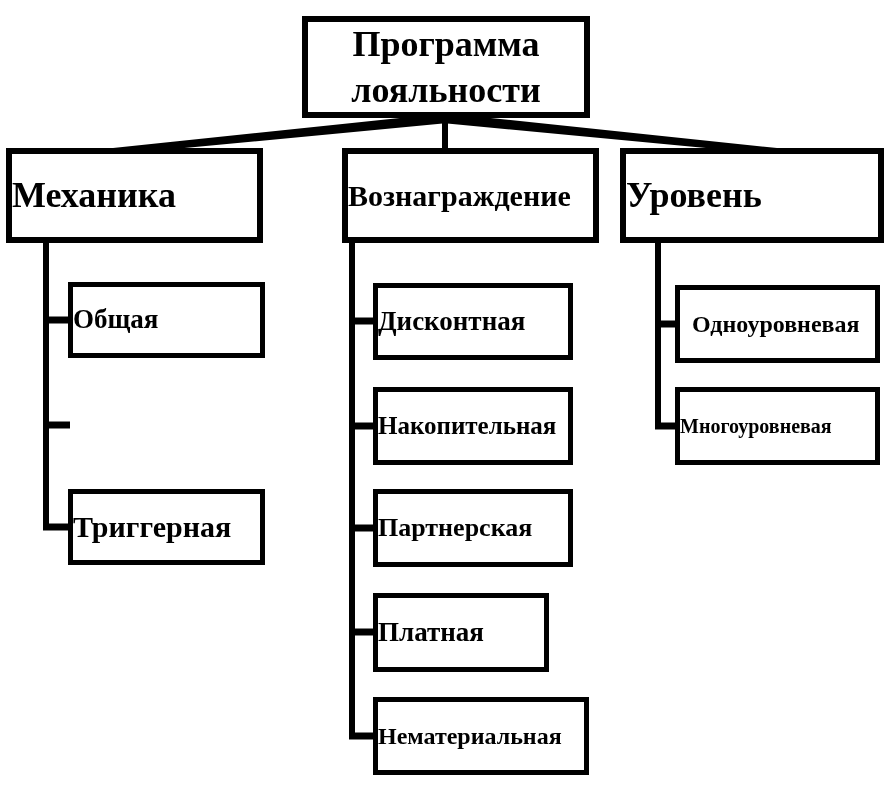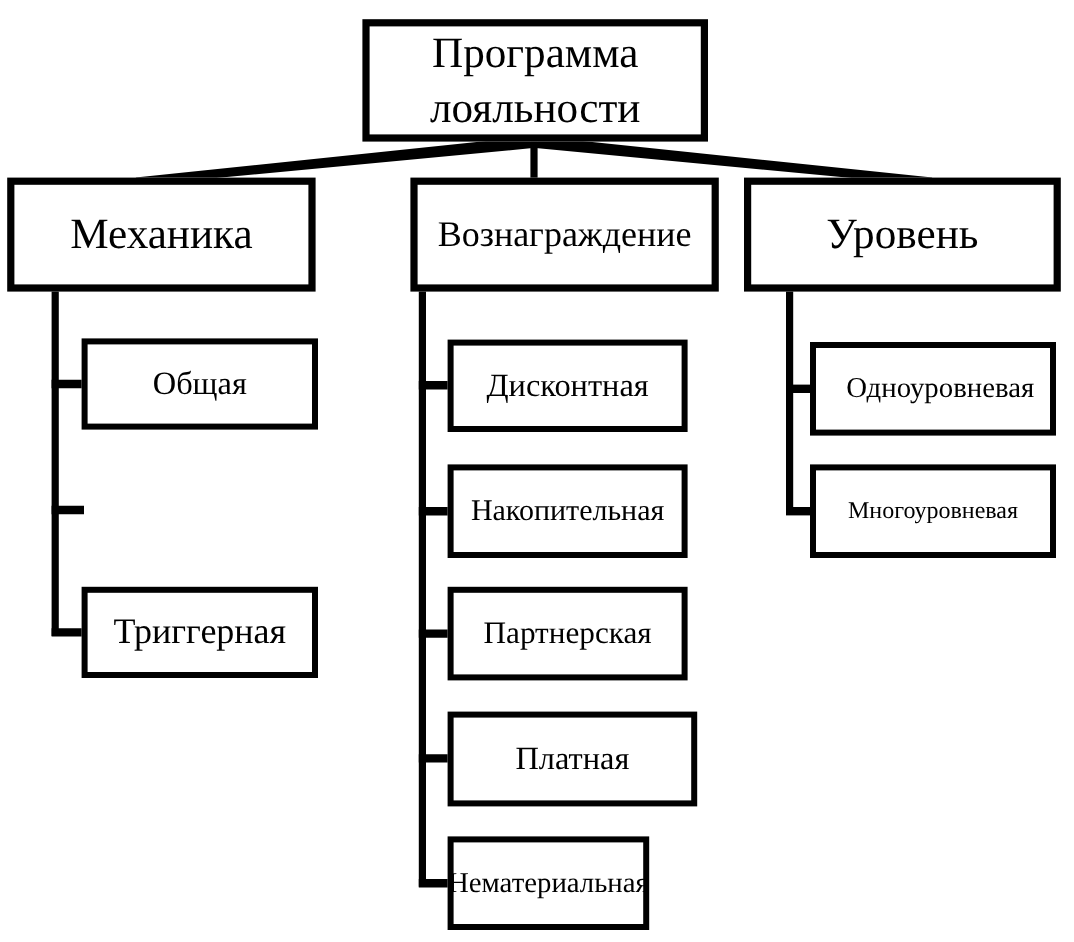--- a/index.html
+++ b/index.html
@@ -15,24 +15,24 @@
     position: absolute;
     left: 0; top: 0;
     z-index: 0;
   }
   .node {
     position: absolute;
     box-sizing: border-box;
     background: #ffffff;
     border: 5px solid #000000;
     color: #000000;
-    font-weight: normal;
+    font-weight: bold;
     display: flex;
     align-items: center;
-    justify-content: center;
+    justify-content: flex-start;
     text-align: center;
     z-index: 1;
     white-space: nowrap;
     line-height: 1.25;
   }
   .node.wrap { white-space: normal; }
 
   
   #n-root   { left: 302px; top: 16px;  width: 288px; height: 102px; border-width: 6px; font-size: 36px; line-height: 1.28; }
 
@@ -43,22 +43,22 @@
 
   
   #n-b0c0   { left: 68px;  top: 282px; width: 197px; height: 76px; font-size: 27px; }
   #n-b0c1   { left: 68px;  top: 387px; width: 197px; height: 76px; font-size: 20px; }
   #n-b0c2   { left: 68px;  top: 489px; width: 197px; height: 76px; font-size: 30px; }
 
   
   #n-b1c0   { left: 373px; top: 283px; width: 200px; height: 77px; font-size: 27px; }
   #n-b1c1   { left: 373px; top: 387px; width: 200px; height: 78px; font-size: 25px; }
   #n-b1c2   { left: 373px; top: 489px; width: 200px; height: 78px; font-size: 26px; }
-  #n-b1c3   { left: 373px; top: 593px; width: 208px; height: 79px; font-size: 27px; }
-  #n-b1c4   { left: 373px; top: 697px; width: 168px; height: 78px; font-size: 24px; }
+  #n-b1c3   { left: 373px; top: 593px; width: 176px; height: 79px; font-size: 27px; }
+  #n-b1c4   { left: 373px; top: 697px; width: 216px; height: 78px; font-size: 24px; }
 
   
   #n-b2c0   { left: 675px; top: 285px; width: 205px; height: 78px; font-size: 24px; padding-left: 12px; }
   #n-b2c1   { left: 675px; top: 387px; width: 205px; height: 78px; font-size: 20px; }
 </style>
 </head>
 <body>
 
 <div id="canvas">
 

